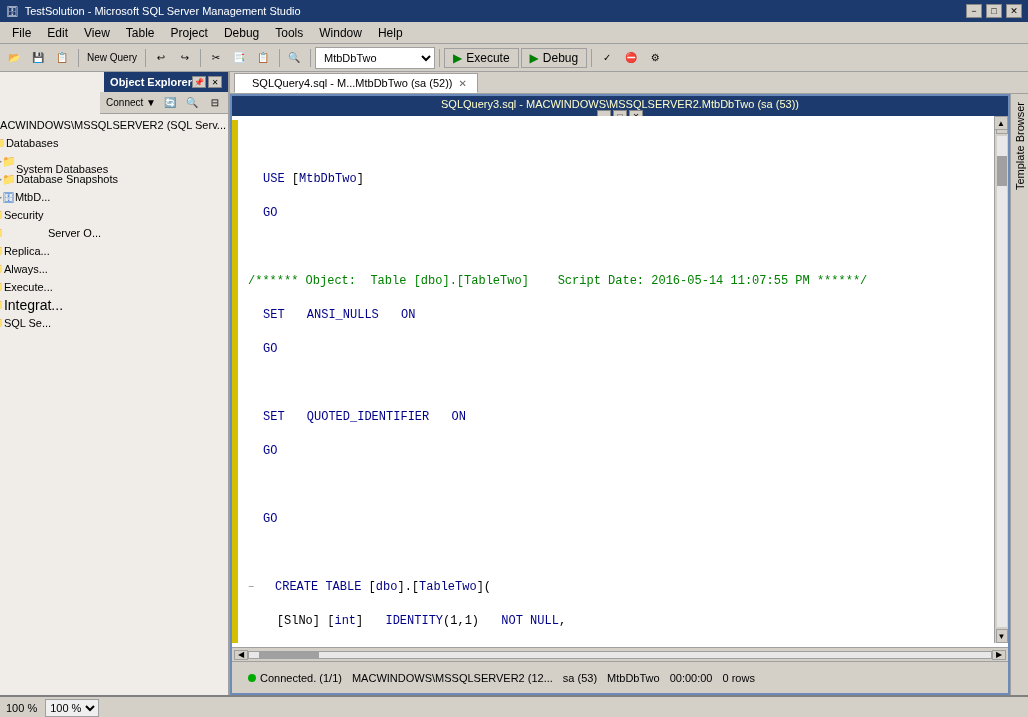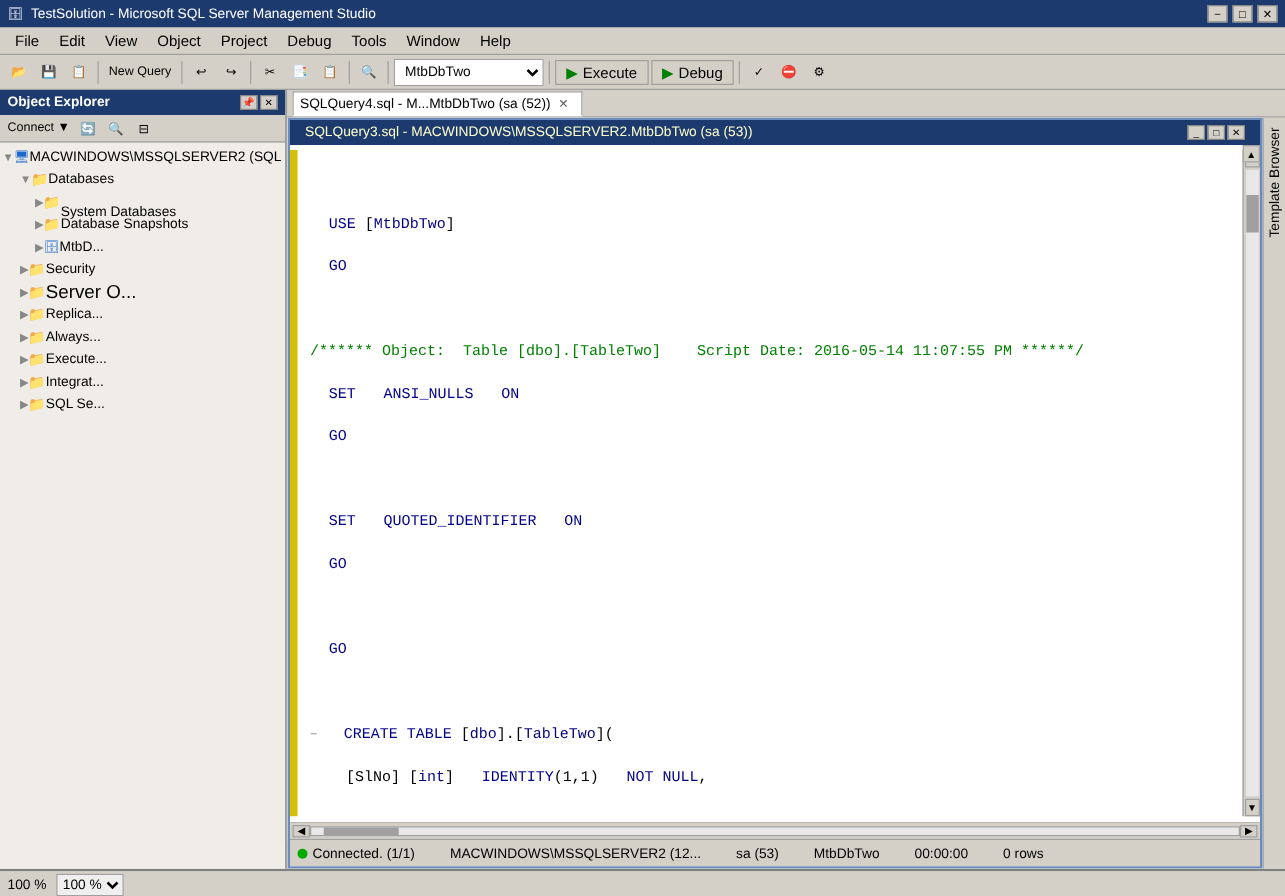--- a/index.html
+++ b/index.html
@@ -83,20 +83,21 @@
     }
 
     
     .object-explorer {
       width: 230px;
       background: #f0ede8;
       border-right: 2px solid #a0a0a0;
       display: flex;
       flex-direction: column;
       min-width: 90px;
+      align-items: flex-end;
     }
     .panel-header {
       background: #1c3a6e;
       color: white;
       padding: 3px 6px;
       font-size: 11px;
       font-weight: bold;
       display: flex;
       align-items: center;
       justify-content: space-between;
@@ -138,21 +139,21 @@
       display: flex;
       align-items: flex-end;
       height: 22px;
       padding: 0 4px;
       border-bottom: 1px solid #a0a0a0;
     }
     .tab {
       background: #d4d0c8;
       border: 1px solid #a0a0a0;
       border-bottom: none;
-      padding: 2px 10px 2px 5px;
+      padding: 2px 10px 2px 17px;
       font-size: 11px;
       cursor: pointer;
       display: flex;
       align-items: center;
       gap: 6px;
       height: 20px;
       position: relative;
     }
     .tab.active {
       background: white;
@@ -174,20 +175,21 @@
     }
     .sql-window-titlebar {
       background: #1c3a6e;
       color: #ffffcc;
       padding: 2px 12px;
       font-size: 11px;
       display: flex;
       align-items: center;
       justify-content: space-between;
       height: 20px;
+      flex-direction: column;
     }
     .sql-window-btns { display: flex; gap: 2px; }
     .sql-win-btn { width: 14px; height: 12px; border: 1px solid #888; background: #d4d0c8; font-size: 8px; display: flex; align-items: center; justify-content: center; cursor: pointer; }
 
     .sql-content {
       flex: 1;
       background: white;
       padding: 4px 0 4px 0;
       overflow: auto;
       position: relative;
@@ -214,27 +216,27 @@
       display: flex;
       align-items: center;
       padding: 0 2px;
     }
     .scroll-track { flex: 1; height: 8px; background: #e8e8e8; border: 1px solid #a0a0a0; position: relative; }
     .scroll-thumb { width: 60px; height: 6px; background: #a0a0a0; position: absolute; left: 10px; top: 0; }
 
     
     .inner-status {
       background: #d4d0c8;
-      height: 22px;
-      display: flex;
-      align-items: center;
-      padding: 0 6px;
+      height: 32px;
+      display: flex;
+      align-items: center;
+      padding: 0 16px;
       font-size: 11px;
       border-top: 1px solid #a0a0a0;
-      gap: 28px;
+      gap: 10px;
     }
     .status-indicator { display: flex; align-items: center; gap: 4px; }
     .status-green { width: 8px; height: 8px; background: #00aa00; border-radius: 50%; }
 
     
     .right-sidebar {
       width: 18px;
       background: #d4d0c8;
       border-left: 1px solid #a0a0a0;
       display: flex;
@@ -289,21 +291,21 @@
     <button class="title-btn">−</button>
     <button class="title-btn">□</button>
     <button class="title-btn">✕</button>
   </div>
 </div>
 
 <div class="menu-bar">
   <span class="menu-item">File</span>
   <span class="menu-item">Edit</span>
   <span class="menu-item">View</span>
-  <span class="menu-item">Object</span>
+  <span class="menu-item">Table</span>
   <span class="menu-item">Project</span>
   <span class="menu-item">Debug</span>
   <span class="menu-item">Tools</span>
   <span class="menu-item">Window</span>
   <span class="menu-item">Help</span>
 </div>
 
 <div class="toolbar">
 
   <button class="toolbar-btn" title="Open File">📂</button>
@@ -387,41 +389,41 @@
       </div>
 
       <div class="tree-item indent1">
         <span class="expand-icon">▶</span>
         <span class="folder-icon">📁</span>
         <span style="font-size:11px;">Security</span>
       </div>
       <div class="tree-item indent1">
         <span class="expand-icon">▶</span>
         <span class="folder-icon">📁</span>
-        <span style="font-size:15px;">Server O...</span>
+        <span style="font-size:11px;margin-left:44px;">Server O...</span>
       </div>
       <div class="tree-item indent1">
         <span class="expand-icon">▶</span>
         <span class="folder-icon">📁</span>
         <span style="font-size:11px;">Replica...</span>
       </div>
       <div class="tree-item indent1">
         <span class="expand-icon">▶</span>
         <span class="folder-icon">📁</span>
         <span style="font-size:11px;">Always...</span>
       </div>
       <div class="tree-item indent1">
         <span class="expand-icon">▶</span>
         <span class="folder-icon">📁</span>
         <span style="font-size:11px;">Execute...</span>
       </div>
       <div class="tree-item indent1">
         <span class="expand-icon">▶</span>
         <span class="folder-icon">📁</span>
-        <span style="font-size:11px;">Integrat...</span>
+        <span style="font-size:14px;">Integrat...</span>
       </div>
       <div class="tree-item indent1">
         <span class="expand-icon">▶</span>
         <span class="folder-icon">📁</span>
         <span style="font-size:11px;">SQL Se...</span>
       </div>
     </div>
   </div>
 
   <div class="query-area">

